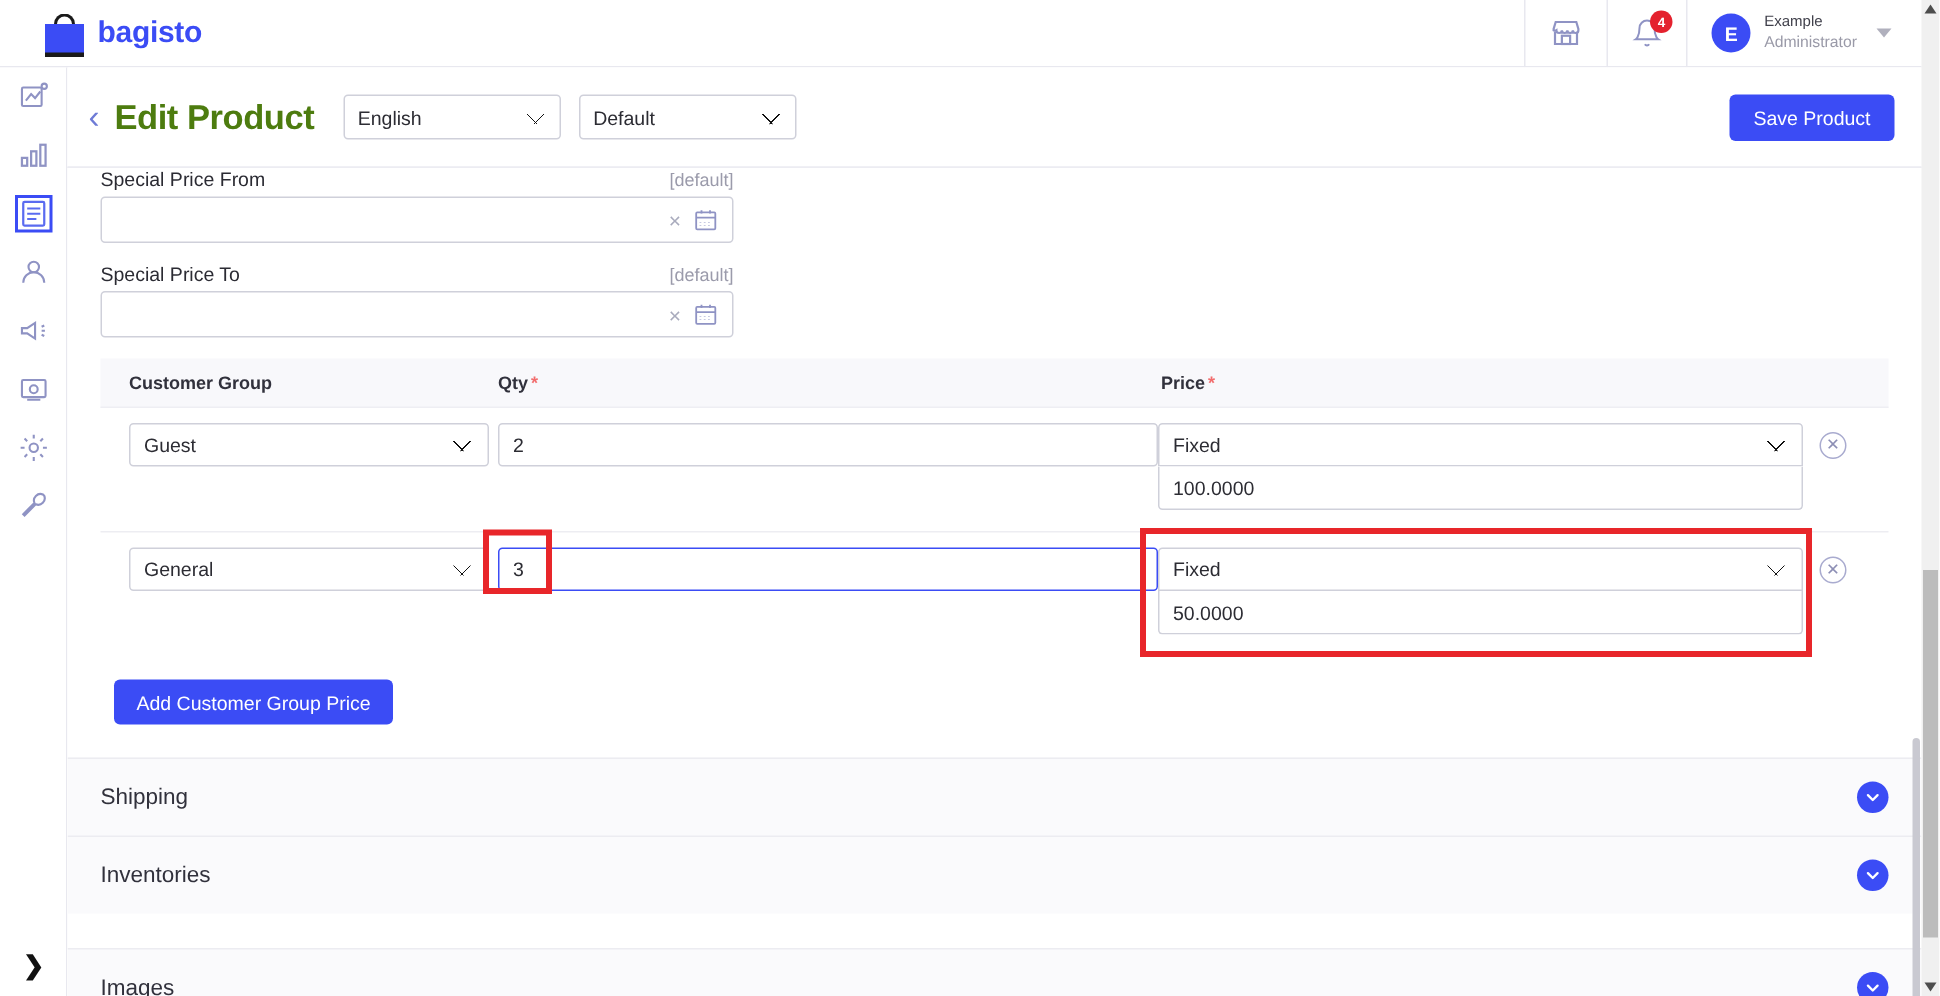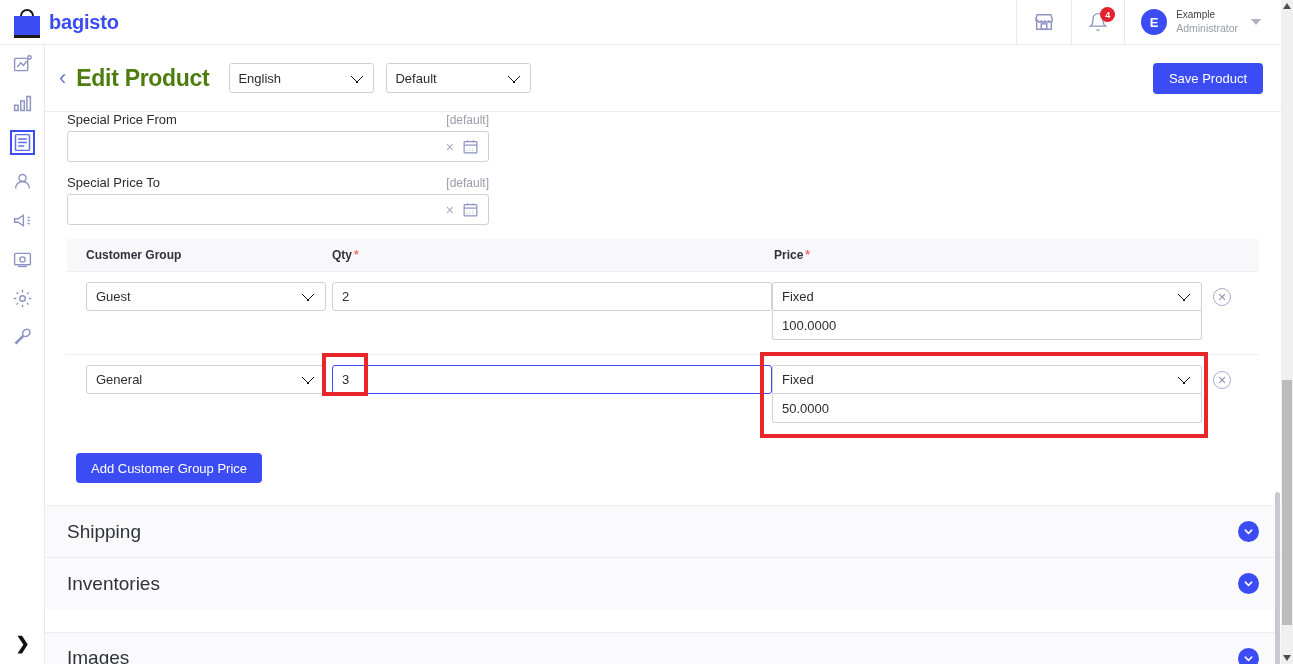--- a/index.html
+++ b/index.html
@@ -10,21 +10,21 @@
     overflow: hidden;
   }
   body { position: relative; }
 
   
   .topbar {
     position: absolute; top: 0; left: 0; width: 1281px; height: 45px;
     background: #ffffff; border-bottom: 1px solid #e8e8ef;
     display: flex; align-items: center;
   }
-  .brand { display: flex; align-items: center; gap: 9px; padding-left: 14px; width: 240px; }
+  .brand { display: flex; align-items: center; gap: 9px; padding-left: 30px; width: 240px; }
   .bag-icon { width: 26px; height: 28px; position: relative; }
   .bag-body { position: absolute; left: 0; top: 8px; width: 26px; height: 20px; background: #3b4cf5; }
   .bag-handle {
     position: absolute; left: 6px; top: 1px; width: 14px; height: 12px;
     border: 2.5px solid #1a1a1a; border-bottom: none;
     border-top-left-radius: 8px; border-top-right-radius: 8px;
   }
   .bag-base { position: absolute; left: 0; top: 27px; width: 26px; height: 2.5px; background: #1a1a1a; }
   .brand-text { font-size: 20px; font-weight: bold; color: #3b4cf5; letter-spacing: -0.2px; }
 
@@ -176,21 +176,21 @@
     font-family: "Liberation Sans", sans-serif; margin: 16px 0 0 9px;
   }
 
   
   .accordion { margin-top: 22px; }
   .acc-row {
     height: 52px; background: #fafafc; border-top: 1px solid #ececf1;
     display: flex; align-items: center; padding: 0 22px 0 22px;
   }
   .acc-row:last-child { border-bottom: 1px solid #ececf1; margin-top: 23px; }
-  .acc-title { font-size: 19px; color: #31313c; }
+  .acc-title { font-size: 15px; color: #31313c; }
   .acc-chevron {
     margin-left: auto; width: 21px; height: 21px; border-radius: 50%;
     background: #3b4cf5; display: flex; align-items: center; justify-content: center;
     cursor: pointer;
   }
 
   
   .vscroll-outer {
     position: absolute; top: 0; right: 0; width: 12px; height: 664px; background: #f0f0f0;
   }

